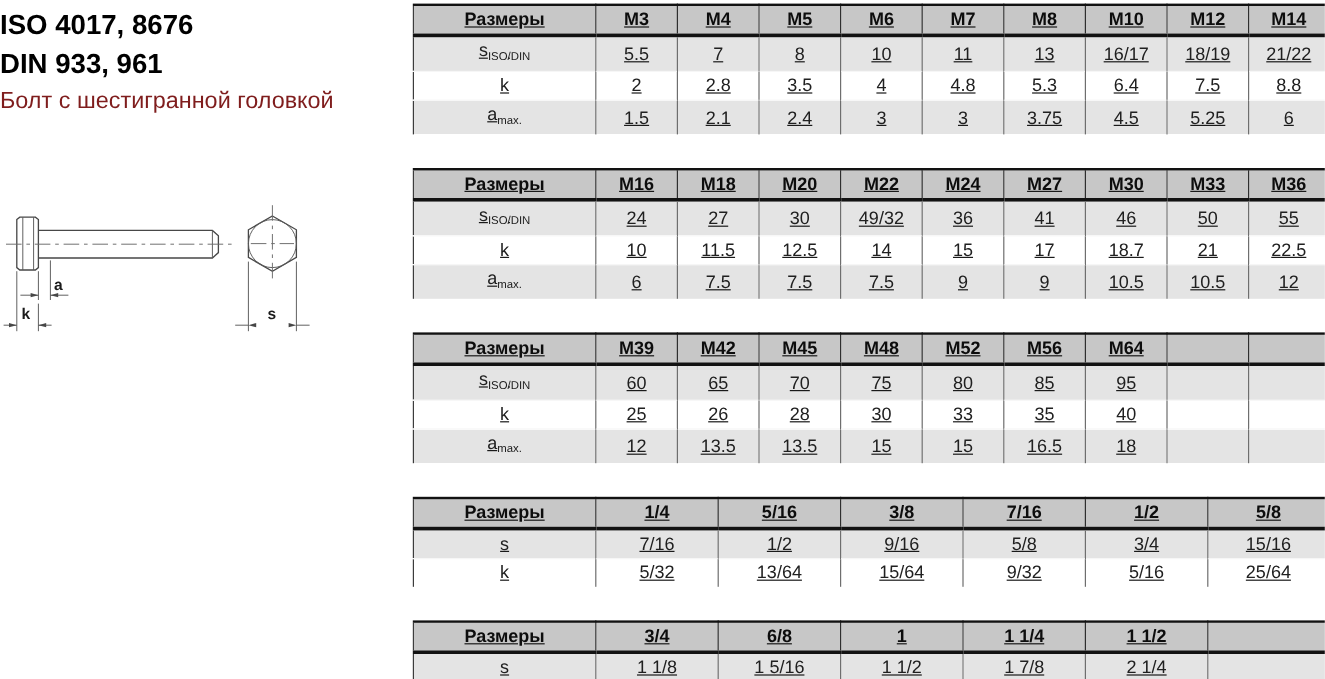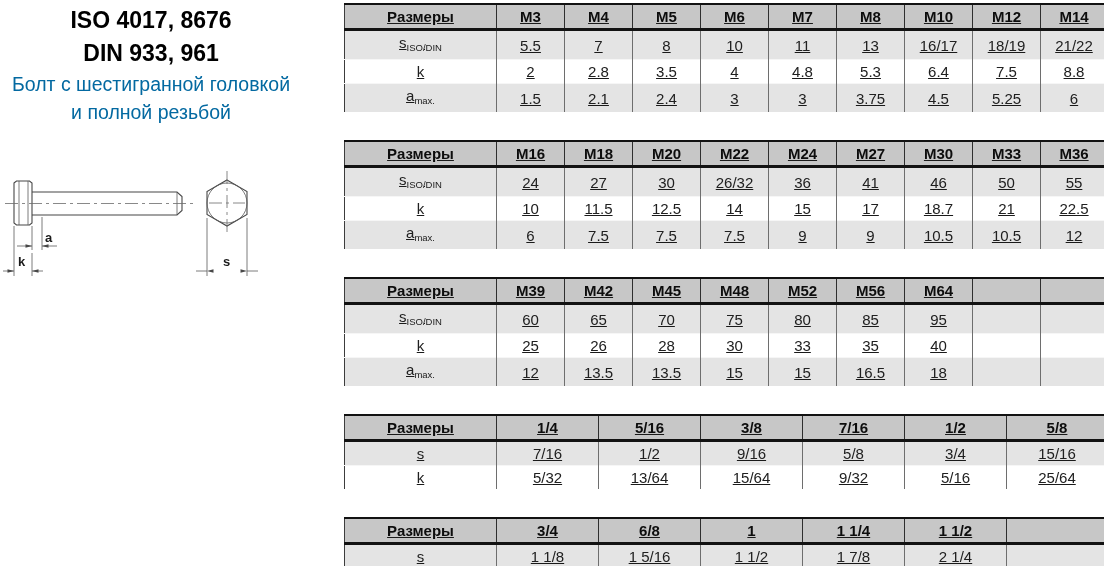--- a/index.html
+++ b/index.html
@@ -1,23 +1,23 @@
 <!DOCTYPE html>
 <html><head>
 <meta charset="utf-8">
 <style>
   html,body { margin:0; padding:0; }
   body {
     width:1104px; height:566px; position:relative; overflow:hidden;
     background:#ffffff; color:#1a1a1a;
     font-family:"Liberation Sans", sans-serif;
   }
-  .title-block { position:absolute; left:12px; top:4px;text-align:center; }
+  .title-block { position:absolute; left:0; top:4px; }
   .title-std { font-size:23px; font-weight:bold; line-height:33px; letter-spacing:0px; color:#000; }
-  .title-desc { font-size:19.5px; line-height:28px; color:#0369a1; }
+  .title-desc { font-size:19.5px; line-height:28px; color:#7f1d1d; }
 
   #tables-root { position:absolute; left:340px; top:3px; width:764px; }
   table.dim-table {
     border-collapse:collapse; table-layout:fixed; width:764px;
     margin:0 0 28px 4px;
     border-top:2px solid var(--border-heavy);
     border-left:1px solid #3c3c3c;
     border-right:3px solid #f97316;
     text-decoration:underline;
   }
@@ -50,21 +50,20 @@
   svg.bolt-diagram .ah { fill:#474747; stroke:none; }
   svg.bolt-diagram text { font-size:13px; font-weight:bold; fill:#1a1a1a; font-family:"Liberation Sans",sans-serif; }
 </style>
 </head>
 <body style="--header-bg: #c7c7c7; --row-shaded-bg: #e4e4e4; --row-plain-bg: #ffffff; --border-heavy: #121212; --border-light: #6e6e6e;">
 
 <div class="title-block">
   <div class="title-std">ISO 4017, 8676</div>
   <div class="title-std">DIN 933, 961</div>
   <div class="title-desc">Болт с шестигранной головкой</div>
-  <div class="title-desc">и полной резьбой</div>
 </div>
 
 <svg class="bolt-diagram" width="290" height="135" viewBox="0 0 290 135">
 
   <g>
     <path class="ln" d="M14,17 L16.5,15 L29.5,15 L32,17 L32,57 L29.5,59 L16.5,59 L14,57 Z"></path>
     <line class="thin" x1="19" y1="15" x2="19" y2="59"></line>
     <line class="thin" x1="28" y1="15" x2="28" y2="59"></line>
 
     <path class="ln" d="M32,26 L177,26 L182,30.5 L182,44.5 L177,49 L32,49"></path>
@@ -198,21 +197,21 @@
           <th>M33</th>
           <th>M36</th>
         </tr>
       </thead>
       <tbody>
         <tr class="shaded">
           <td class="row-label"><span>s</span><sub>ISO/DIN</sub></td>
           <td>24</td>
           <td>27</td>
           <td>30</td>
-          <td>26/32</td>
+          <td>49/32</td>
           <td>36</td>
           <td>41</td>
           <td>46</td>
           <td>50</td>
           <td>55</td>
         </tr>
         <tr>
           <td class="row-label"><span>k</span></td>
           <td>10</td>
           <td>11.5</td>

